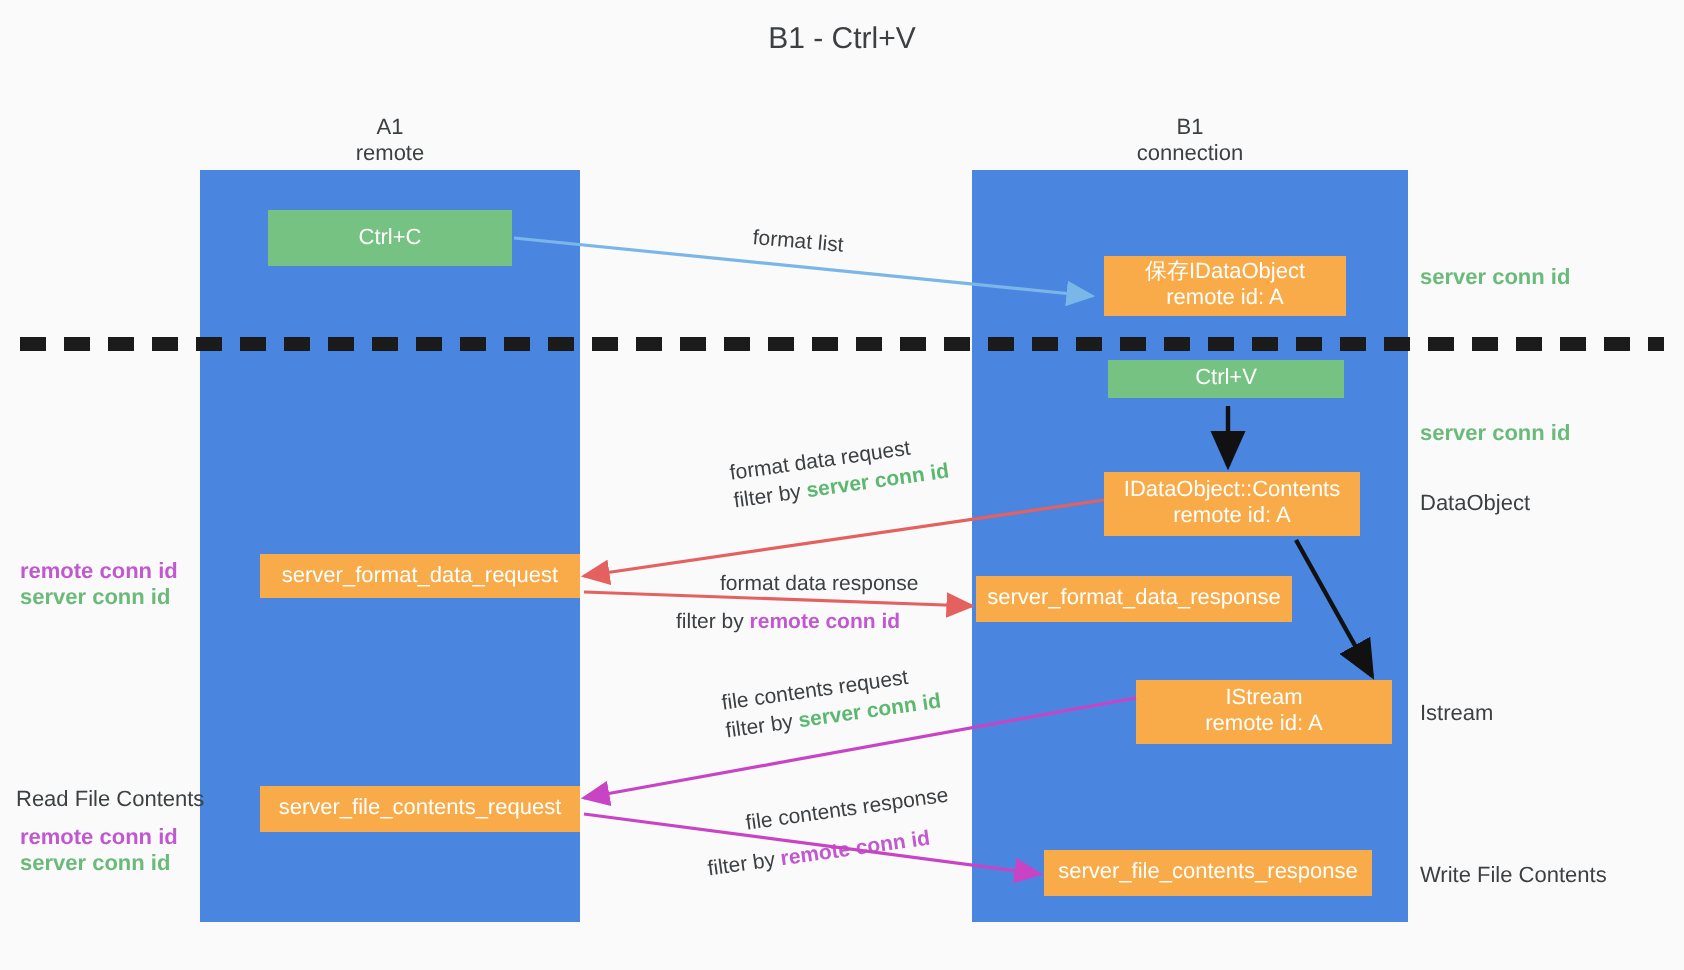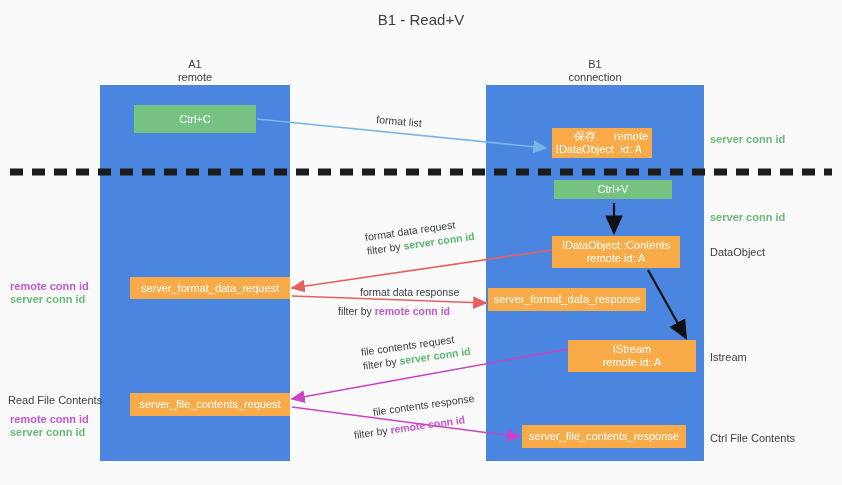--- a/index.html
+++ b/index.html
@@ -54,21 +54,21 @@
   .svg-under{z-index:1;}
   .svg-over{z-index:3;pointer-events:none;}
   .layer{z-index:2;}
 </style>
 </head>
 <body>
 
 <div id="stage">
 
   <div class="title">
-    <div>B1 - Read+V</div>
+    <div>B1 - Ctrl+V</div>
   </div>
 
   <div class="colhead" style="left:145px;top:58px;width:100px;">
     <div>A1</div>
     <div>remote</div>
   </div>
   <div class="colhead" style="left:545px;top:58px;width:100px;">
     <div>B1</div>
     <div>connection</div>
   </div>
@@ -106,21 +106,21 @@
 
     <line x1="292" y1="407" x2="520" y2="437" stroke="#c944c4" stroke-width="1.6" marker-end="url(#ar-mag)"></line>
   </svg>
 
   <div class="layer">
 
     <div class="box green" style="left:134px;top:105px;width:122px;height:28px;">
       <span>Ctrl+C</span>
     </div>
 
-    <div class="box orange" style="left:552px;top:128px;width:100px;height:30px;">
+    <div class="box orange" style="left:552px;top:128px;width:121px;height:30px;flex-direction:column;">
       <span>保存IDataObject</span>
       <span>remote id: A</span>
     </div>
 
     <div class="box green" style="left:554px;top:180px;width:118px;height:19px;">
       <span>Ctrl+V</span>
     </div>
 
     <div class="box orange" style="left:552px;top:236px;width:128px;height:32px;flex-direction:column;">
       <span>IDataObject::Contents</span>
@@ -180,21 +180,21 @@
       <div style="margin-left:-22px;margin-top:6px;"><span>filter by </span><span class="p">remote conn id</span></div>
     </div>
 
   </div>
 
   <div class="layer">
     <div class="note green" style="left:710px;top:132px;">server conn id</div>
     <div class="note green" style="left:710px;top:210px;">server conn id</div>
     <div class="note" style="left:710px;top:245px;">DataObject</div>
     <div class="note" style="left:710px;top:350px;">Istream</div>
-    <div class="note" style="left:710px;top:431px;">Ctrl File Contents</div>
+    <div class="note" style="left:710px;top:431px;">Write File Contents</div>
   </div>
 
   <div class="layer">
     <div class="note purple" style="left:10px;top:279px;">remote conn id</div>
     <div class="note green" style="left:10px;top:292px;">server conn id</div>
 
     <div class="note" style="left:8px;top:393px;">Read File Contents</div>
     <div class="note purple" style="left:10px;top:412px;">remote conn id</div>
     <div class="note green" style="left:10px;top:425px;">server conn id</div>
   </div>

